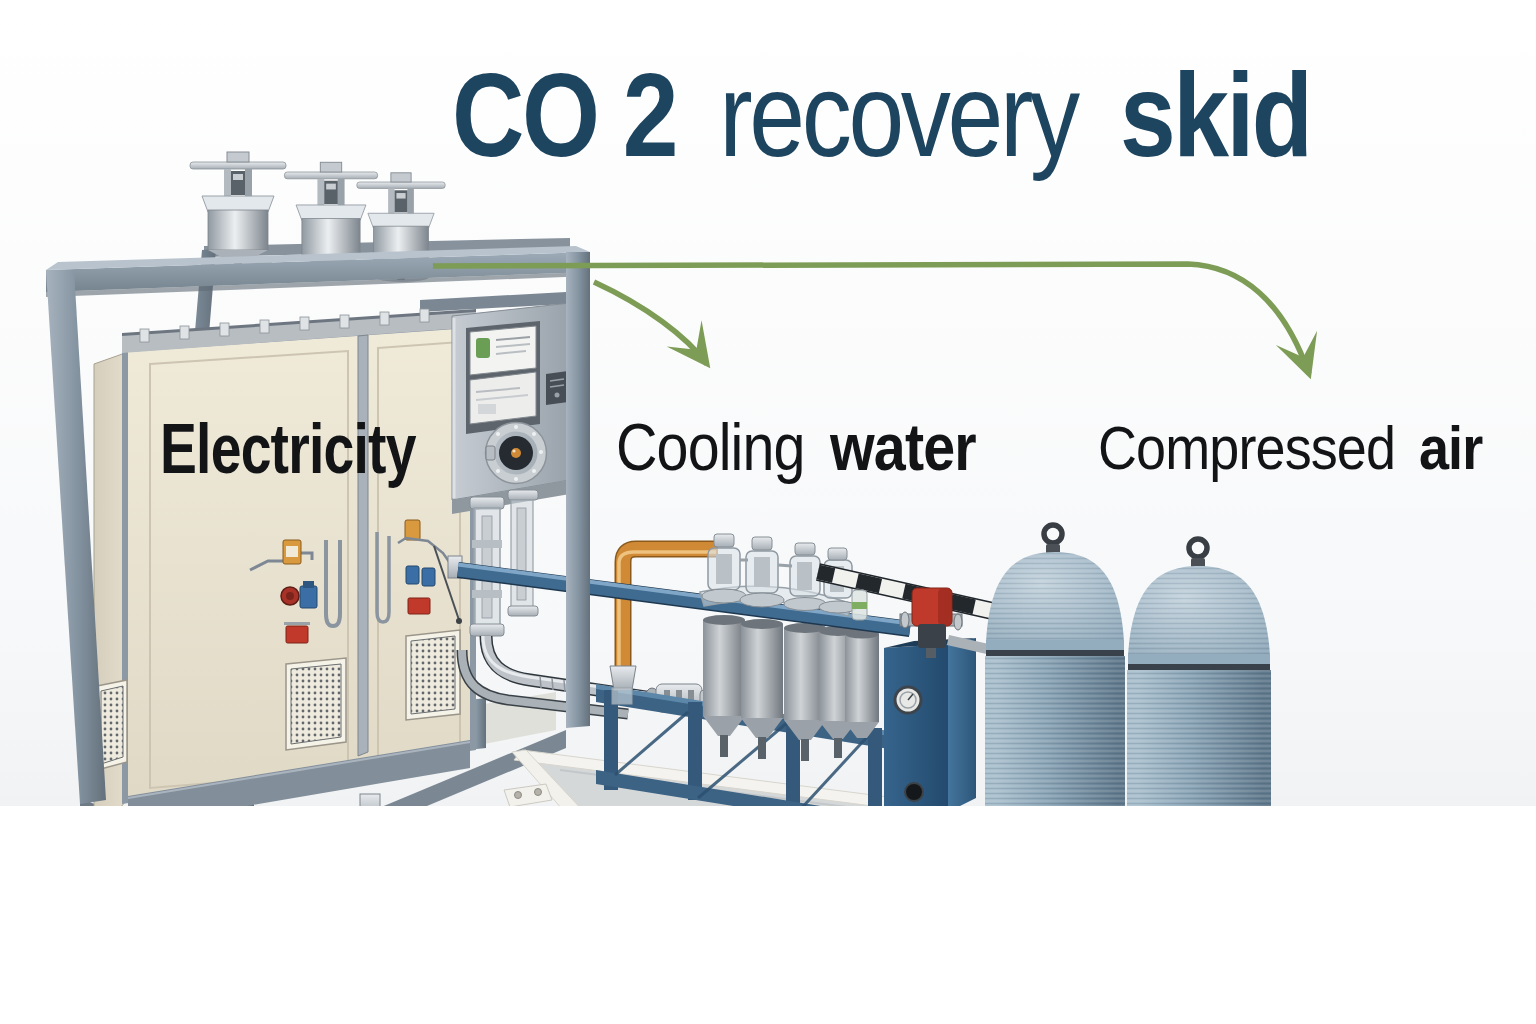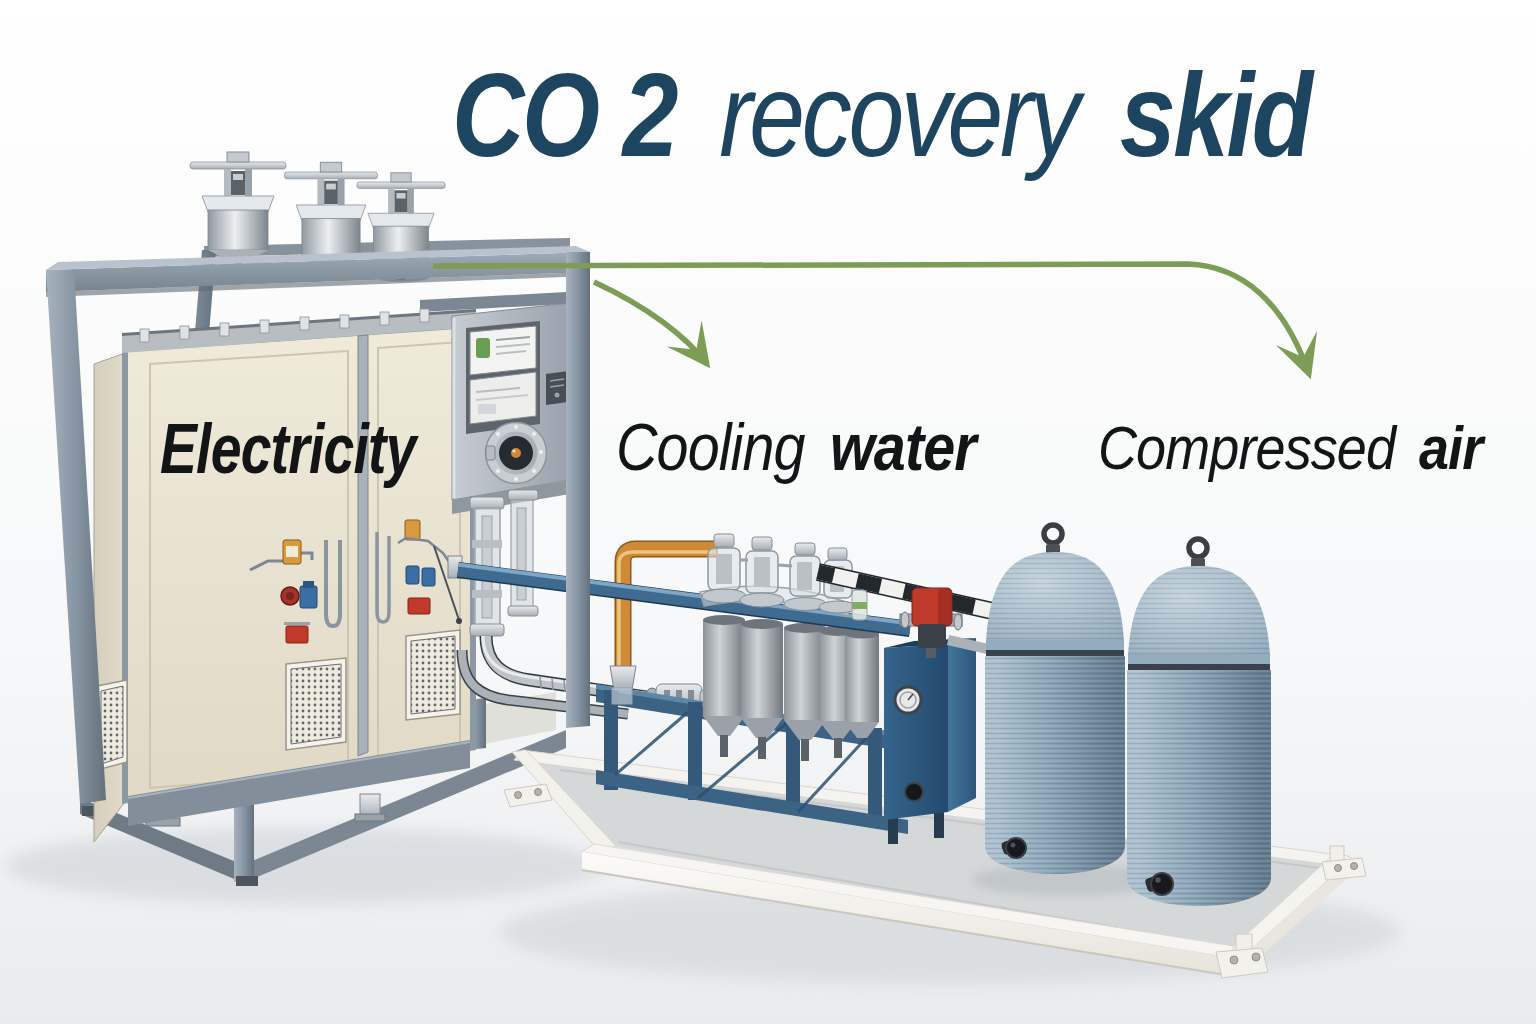--- a/index.html
+++ b/index.html
@@ -1,18 +1,18 @@
 <!DOCTYPE html>
 <html style="--c-title_navy: #1e4560; --c-label_black: #121416; --c-arrow_green: #7d9c55; --c-cabinet_cream: #eae4d5; --c-frame_steel: #7e8c9a; --c-tank_blue: #8aa4b6; --c-subframe_blue: #3e6a8e; --c-box_navy: #2e5a80; --c-pipe_orange: #d08a36; --c-valve_red: #c03a2b; --c-background: #fbfcfd;"><head>
 <meta charset="utf-8">
 <style>
   html,body{margin:0;padding:0;}
-  .stage{position:relative;width:1536px;height:1024px;overflow:hidden;
+  .stage{position:relative;width:1536px;height:806px;overflow:hidden;
          background:var(--c-background,#fbfcfd);
-         font-family:"Liberation Sans", sans-serif;font-style:italic;}
+         font-family:"Liberation Sans", sans-serif;}
   .stage svg{position:absolute;left:0;top:0;}
   .overlay{position:absolute;white-space:nowrap;line-height:1;}
   .title{left:452px;top:56px;font-size:118px;letter-spacing:-3px;
          color:var(--c-title_navy,#1e4560);transform:scaleX(.85);transform-origin:0 0;}
   .title .b{font-weight:700;}
   .title .r{font-weight:400;letter-spacing:-4px;}
   .lbl{color:var(--c-label_black,#121416);transform-origin:0 0;}
   .lbl .r{font-weight:400;}
   .lbl .b{font-weight:700;}
   .lbl-electricity{left:160px;top:414px;font-size:70px;font-weight:700;

